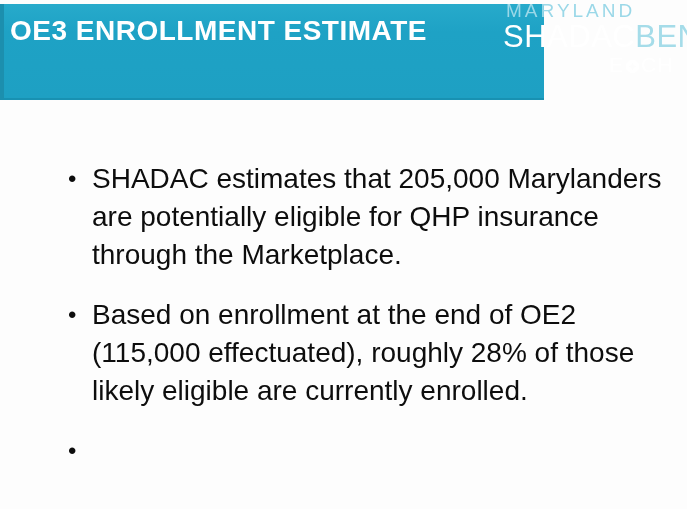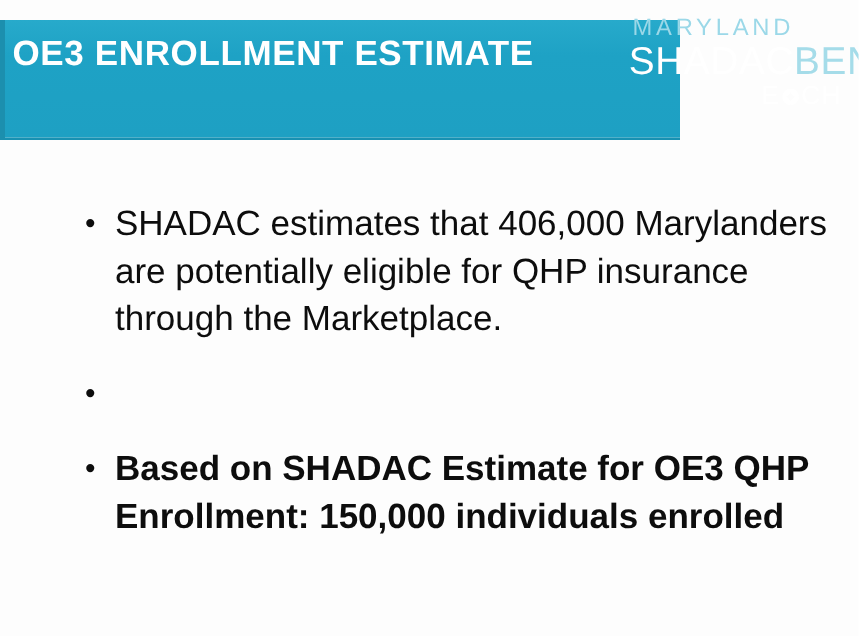--- a/index.html
+++ b/index.html
@@ -8,21 +8,21 @@
     width: 687px;
     height: 509px;
     background: #fdfdfd;
     overflow: hidden;
     font-family: "Liberation Sans", sans-serif;
   }
 
   
   .header {
     position: absolute;
-    top: 16px; left: 0;
+    top: 4px; left: 0;
     width: 544px;
     height: 96px;
     background: linear-gradient(180deg, #27aacb 0%, #1ea2c5 30%, #1ea0c3 100%);
     border-bottom: 2px solid #1891b2;
     box-sizing: border-box;
   }
   .header-left-strip {
     position: absolute;
     top: 0; left: 0;
     width: 4px; height: 96px;
@@ -137,29 +137,30 @@
         </span>
         <span>CH</span>
       </div>
     </div>
   </div>
 
   <div class="content">
 
     <div class="bullet-item">
       <span class="bullet-marker">•</span>
-      <span class="bullet-text">SHADAC estimates that 406,000 Marylanders
+      <span class="bullet-text">SHADAC estimates that 205,000 Marylanders
 are potentially eligible for QHP insurance
 through the Marketplace.</span>
     </div>
 
     <div class="bullet-item">
       <span class="bullet-marker">•</span>
+      <span class="bullet-text">Based on enrollment at the end of OE2
+(115,000 effectuated), roughly 28% of those
+likely eligible are currently enrolled.</span>
     </div>
 
     <div class="bullet-item bold">
       <span class="bullet-marker">•</span>
-      <span class="bullet-text">Based on SHADAC Estimate for OE3 QHP
-Enrollment: 150,000 individuals enrolled</span>
     </div>
 
   </div>
 </div>
 
 </body></html>

